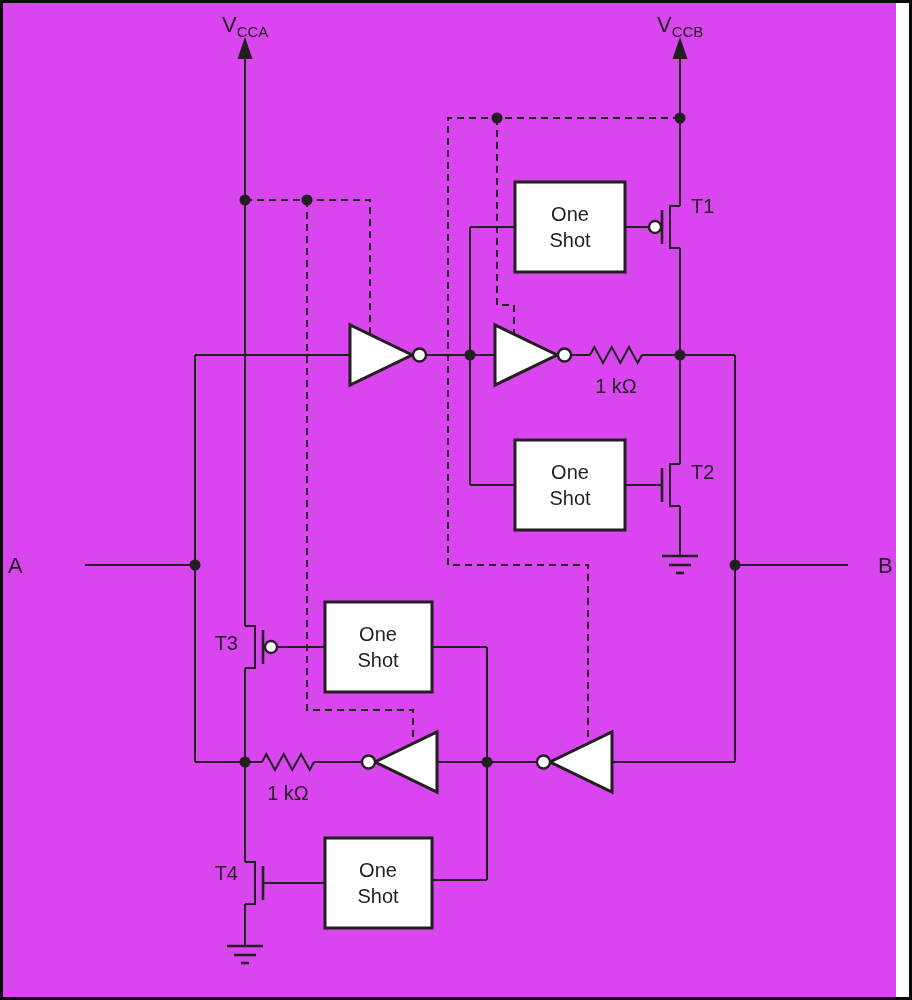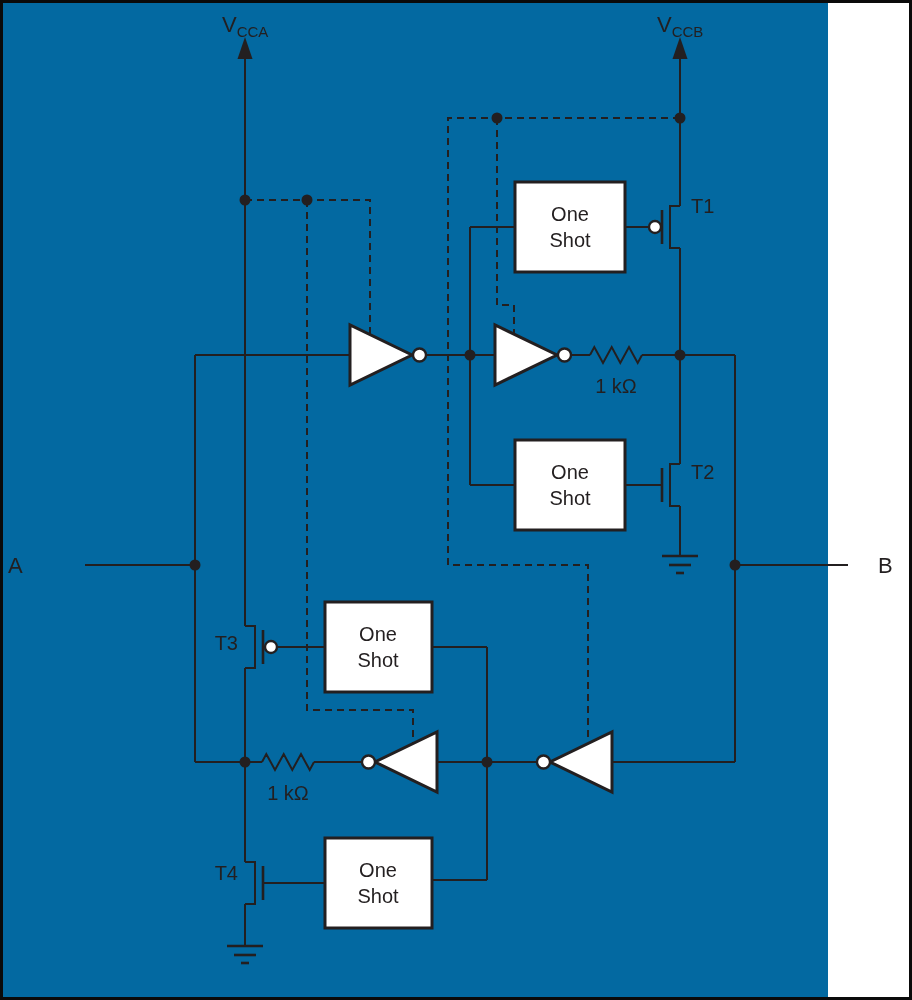--- a/index.html
+++ b/index.html
@@ -1,21 +1,21 @@
 <!DOCTYPE html>
 <html><head>
 <meta charset="utf-8">
 <style>
   * { box-sizing: border-box; }
   html, body { margin: 0; padding: 0; background: #ffffff; }
   .page {
     position: relative;
-    width: 828px;
+    width: 896px;
     height: 1000px;
-    background: #0369a1;
+    background: #d946ef;
     font-family: "Liberation Sans", sans-serif;
   }
   svg { display: block; }
   .wire   { stroke: #231f20; stroke-width: 2; fill: none; }
   .sym    { stroke: #231f20; stroke-width: 2.6; fill: none; }
   .dashed { stroke: #231f20; stroke-width: 2; fill: none; stroke-dasharray: 7 5; }
   .shape  { stroke: #231f20; stroke-width: 3; fill: #ffffff; stroke-linejoin: miter; }
   .bubble { stroke: #231f20; stroke-width: 2.4; fill: #ffffff; }
   .dot    { fill: #231f20; stroke: none; }
   .solid  { fill: #231f20; stroke: none; }

